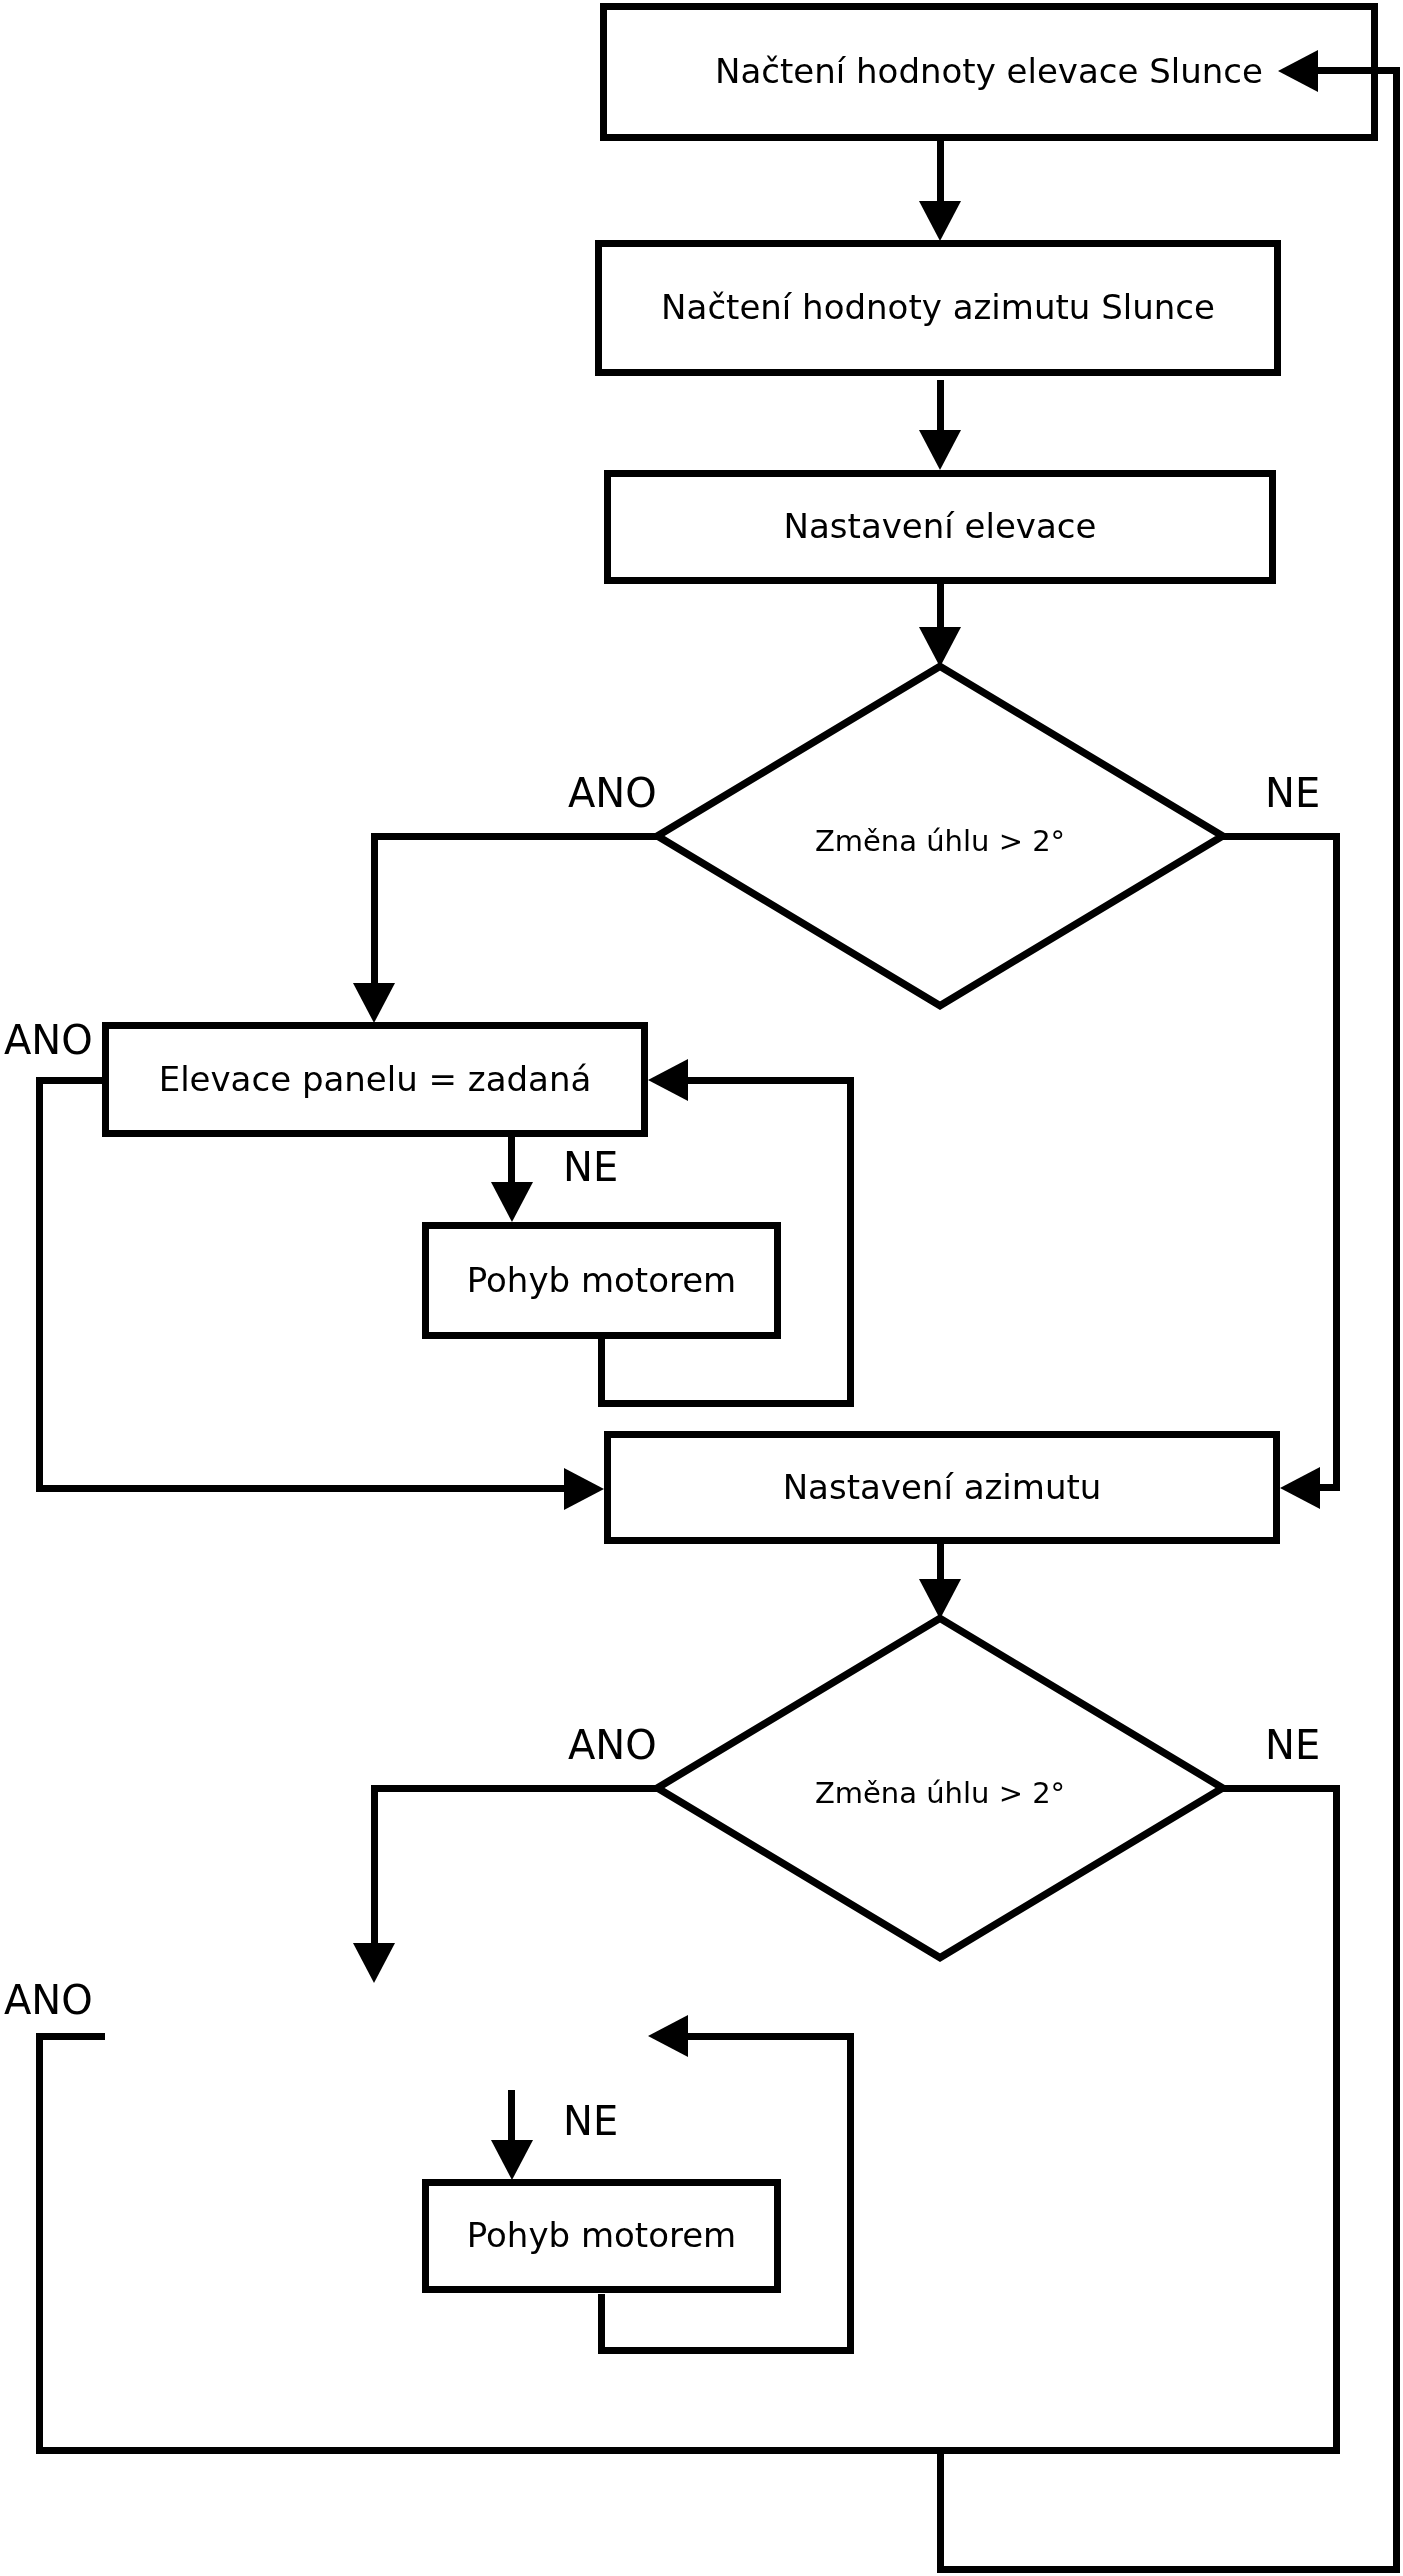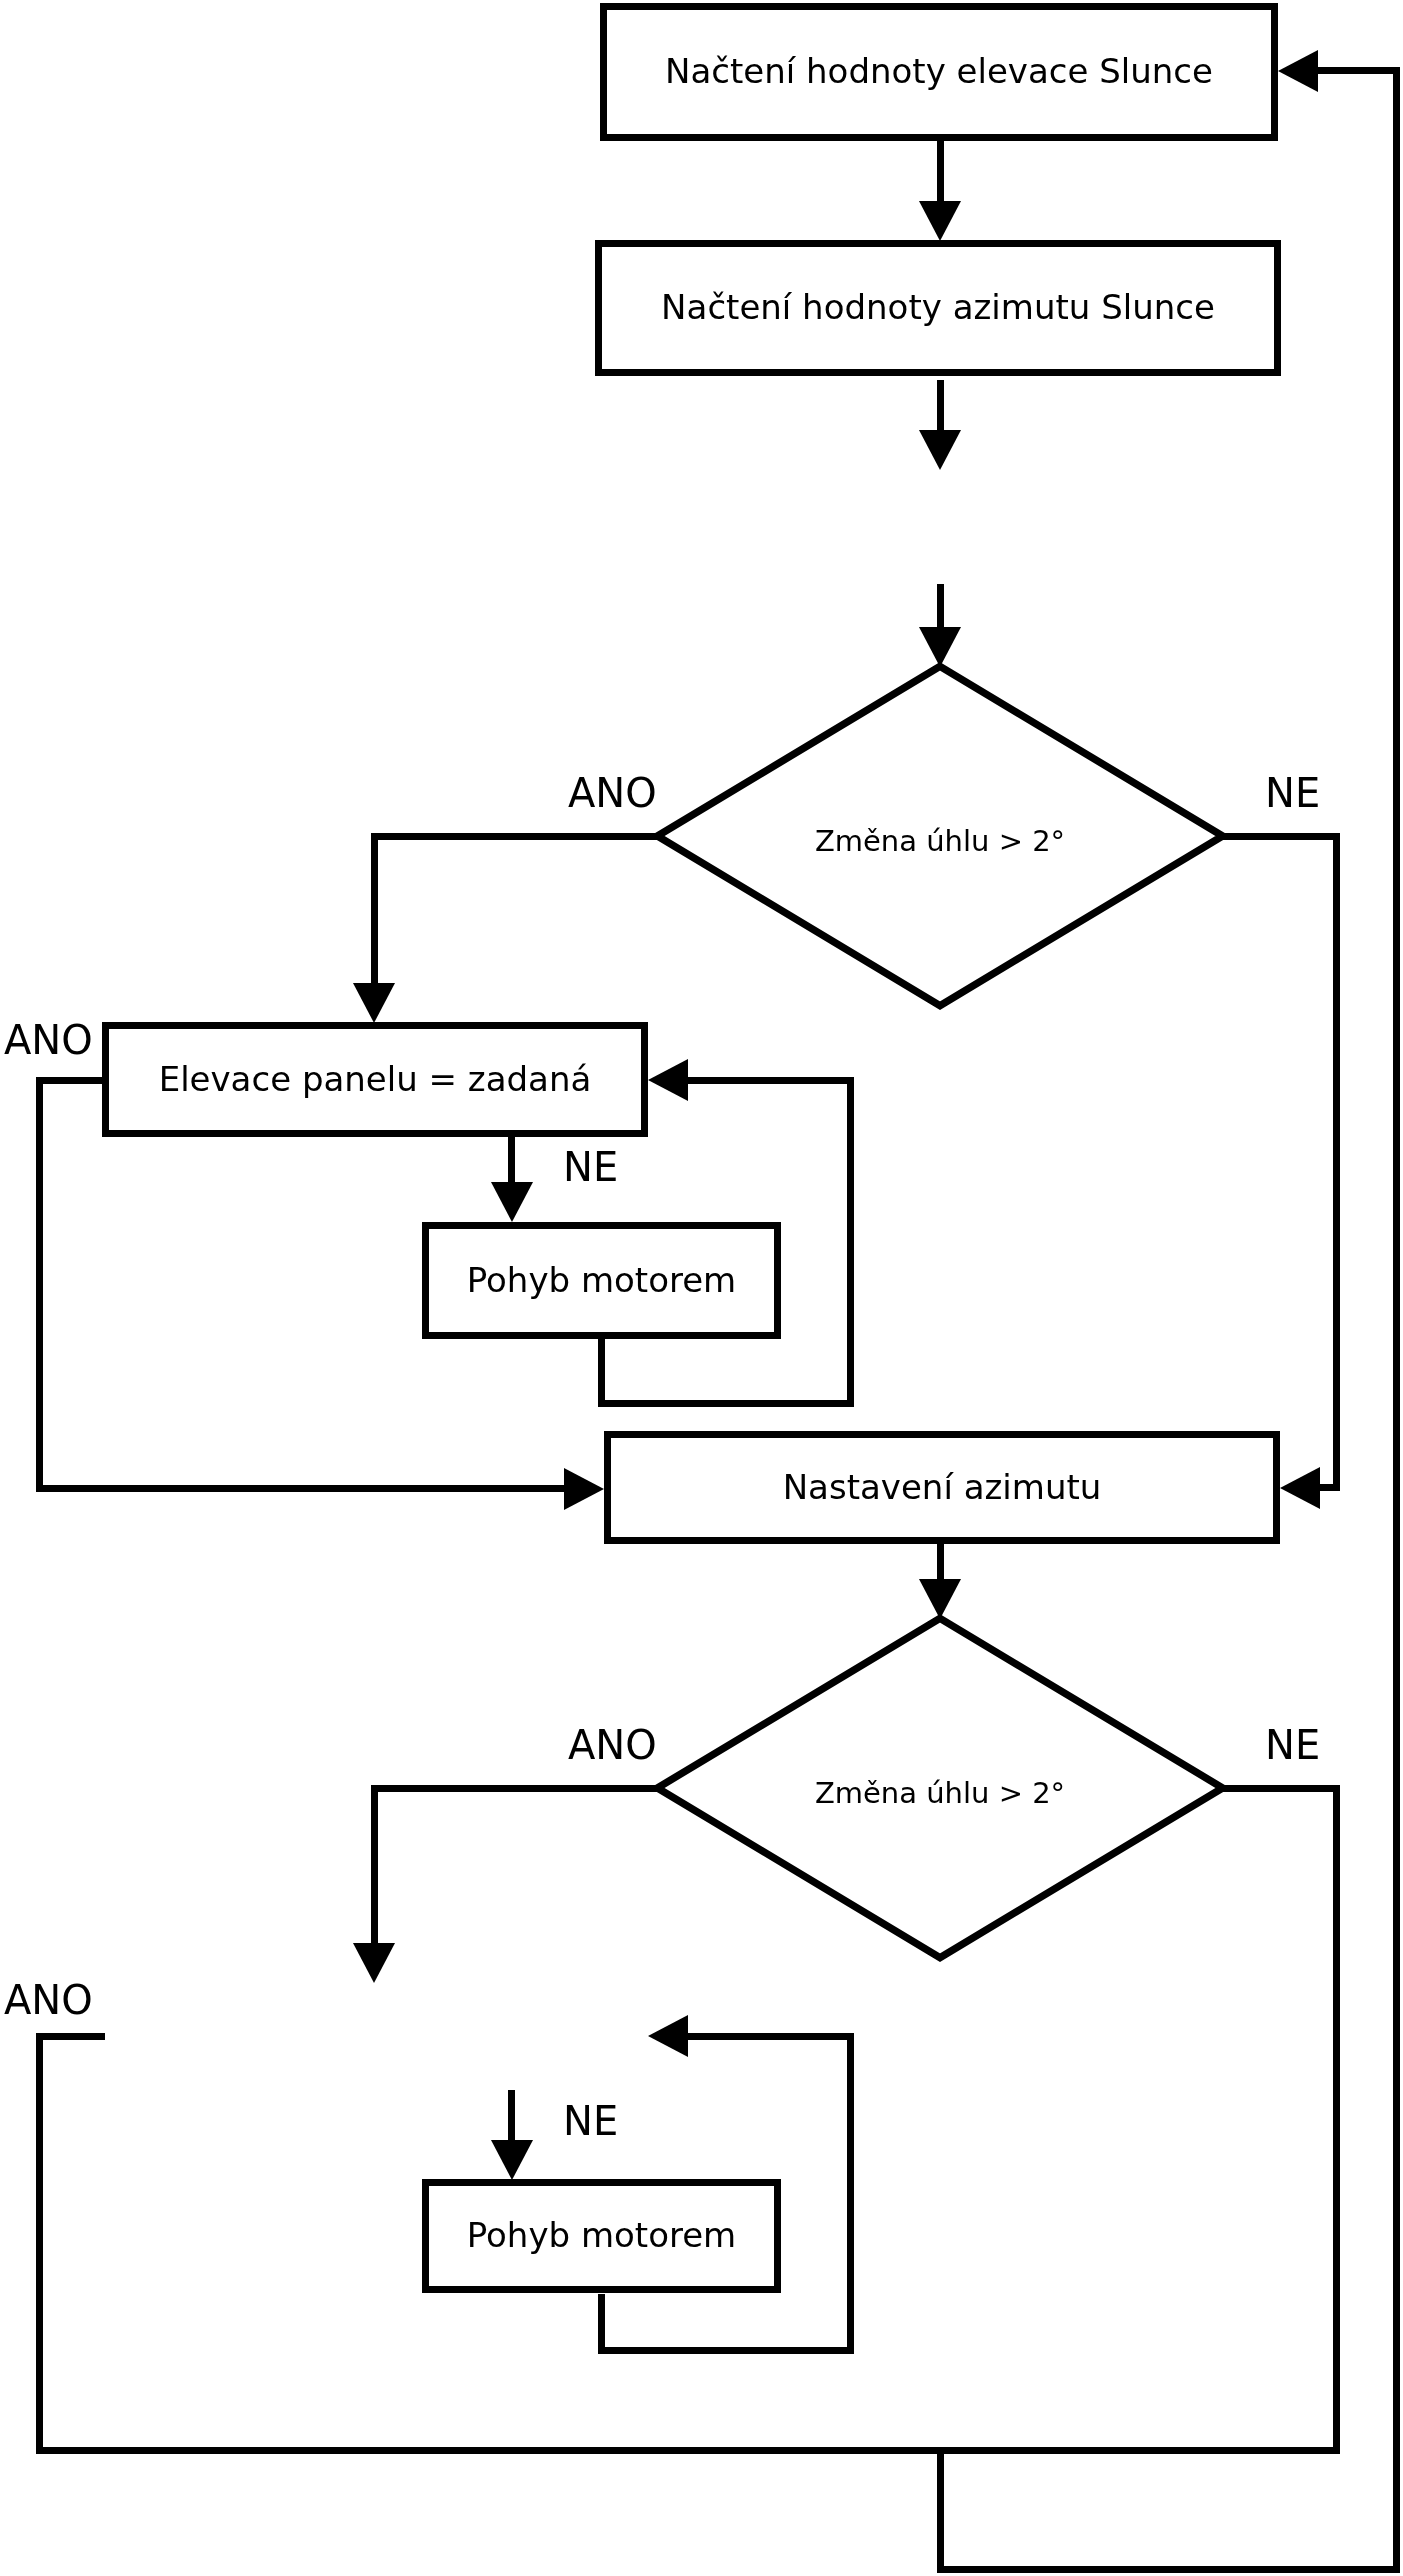--- a/index.html
+++ b/index.html
@@ -57,24 +57,25 @@
     border-top: 21px solid transparent;
     border-bottom: 21px solid transparent;
     border-left: 40px solid #000000;
   }
 </style>
 </head>
 <body>
 
 <div id="canvas">
 
-  <div class="box" style="left:600px; top:2.8px;    width:678px; height:138px;">Načtení hodnoty elevace Slunce</div>
+  <div class="box" style="left:600px; top:2.8px;    width:778px; height:138px;">Načtení hodnoty elevace Slunce</div>
 
   <div class="box" style="left:595px; top:240px;  width:686px; height:136px;">Načtení hodnoty azimutu Slunce</div>
 
+  <div class="box" style="left:604px; top:470px;  width:672px; height:114px;">Nastavení elevace</div>
 
   <div class="box" style="left:102px;  top:1022px; width:546px;  height:115px;">Elevace panelu = zadaná</div>
 
   <div class="box" style="left:422px;  top:1222px; width:359px;  height:117px;">Pohyb motorem</div>
 
   <div class="box" style="left:604px; top:1431px; width:676px; height:113px;">Nastavení azimutu</div>
 
 
   <div class="box" style="left:422px;  top:2179px; width:359px;  height:114px;">Pohyb motorem</div>
 

